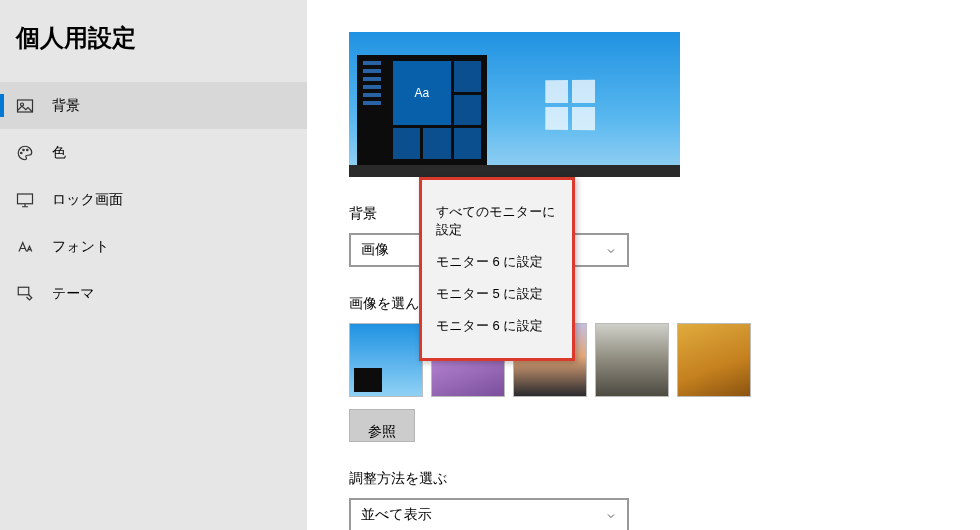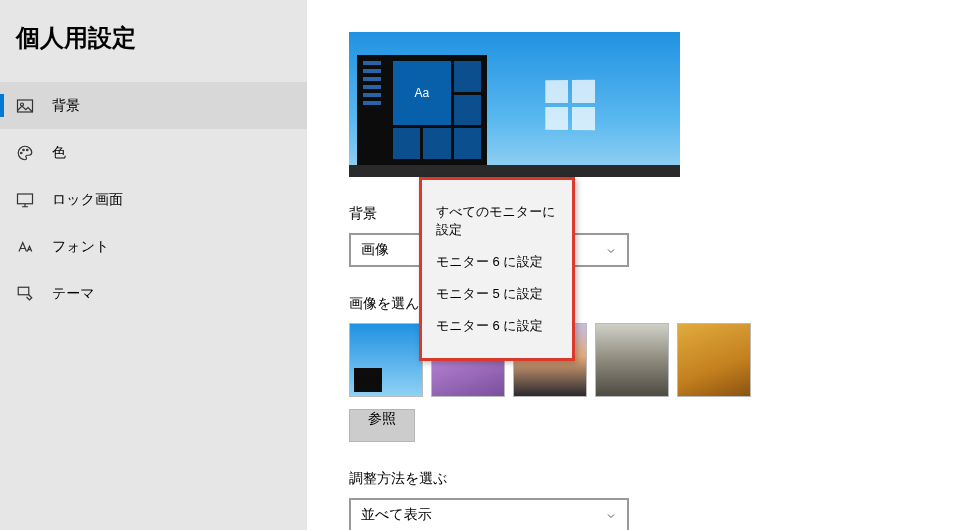--- a/index.html
+++ b/index.html
@@ -32,21 +32,21 @@
   .combo .chev { width: 12px; height: 12px; }
   
   .thumbs { display: flex; gap: 8px; margin-top: 4px; }
   .thumb { width: 74px; height: 74px; background: #ccc; border: 1px solid #bbb; }
   .thumb.sky { background: linear-gradient(180deg,#2092e2,#8fd1f5); position: relative; }
   .thumb.sky::after { content:""; position:absolute; left:4px; bottom:4px; width:28px; height:24px; background:#0c0c0c; }
   .thumb.flower { background: linear-gradient(160deg,#caa9e2 0%, #b07fce 40%, #7a4f9c 100%); }
   .thumb.sunset { background: linear-gradient(180deg,#c7bde0 0%, #e4a878 45%, #2a2a2f 100%); }
   .thumb.wolf { background: linear-gradient(180deg,#cfd0c8 0%, #8e8a7d 50%, #4d4a42 100%); }
   .thumb.wheat { background: linear-gradient(160deg,#e0ab3e 0%, #c4801e 60%, #8a5310 100%); }
-  .browse-btn { display: inline-flex; align-items: flex-start; justify-content: center; height: 33px; padding: 0 18px; background: #ccc; border: 1px solid #b5b5b5; margin-top: 12px; cursor: pointer; }
+  .browse-btn { display: inline-flex; align-items: flex-end; justify-content: center; height: 33px; padding: 0 18px; background: #ccc; border: 1px solid #b5b5b5; margin-top: 12px; cursor: pointer; }
   
   .context { position: absolute; left: 419px; top: 177px; width: 156px; background: #f2f2f2; border: 3px solid #d93a2b; box-shadow: 2px 2px 6px rgba(0,0,0,.25); padding: 16px 0; z-index: 50; }
   .context-item { padding: 7px 14px; font-size: 13px; cursor: pointer; }
   
   .fit-combo { margin-bottom: 10px; align-items: center; }
 </style>
 </head>
 <body>
 
 <div class="app">

